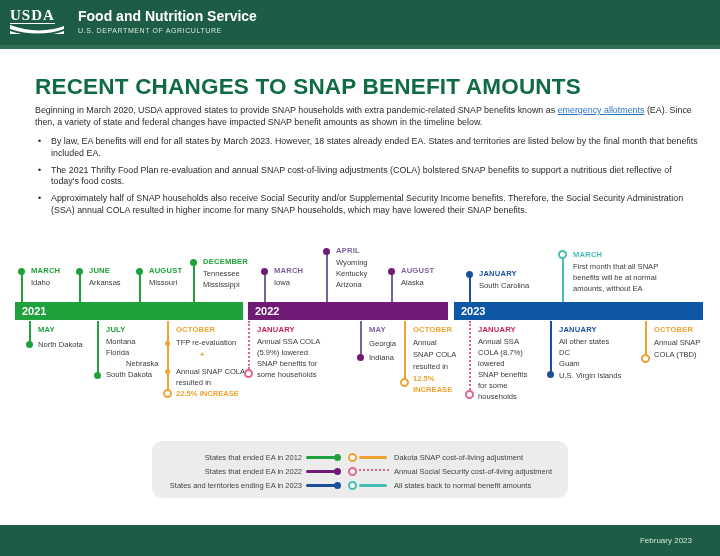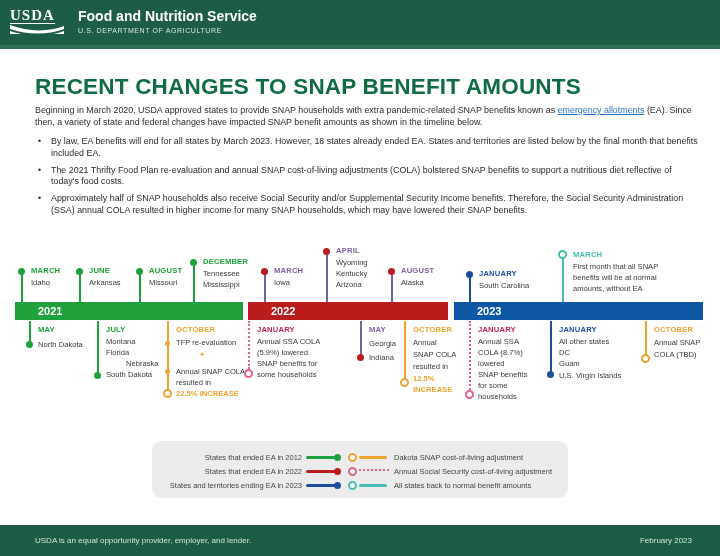--- a/index.html
+++ b/index.html
@@ -14,32 +14,32 @@
   .hdr-sub{color:#D9E8E0;font-size:7px;letter-spacing:0.6px;margin-top:3px;}
   .ftr-txt{color:#D3E4DA;font-size:8px;}
   
   .big-title{position:absolute;left:35px;top:74px;font-size:22.5px;font-weight:bold;color:#0F6B42;letter-spacing:0.2px;}
   .intro{position:absolute;left:35px;top:105px;width:662px;font-size:8.9px;line-height:11.5px;color:#2B2B2B;}
   .intro a{color:#2E75C4;text-decoration:underline;cursor:pointer;}
   .bullets{position:absolute;left:38px;top:136px;width:662px;font-size:8.9px;line-height:11.5px;color:#2B2B2B;}
   .bullet{display:flex;margin-bottom:5.5px;}
   .bullet .bd{width:13px;flex:none;}
   
-  .bar{position:absolute;top:302px;height:18px;color:#fff;font-weight:bold;font-size:11px;line-height:18px;padding-left:23px;box-sizing:border-box;}
+  .bar{position:absolute;top:302px;height:18px;color:#fff;font-weight:bold;font-size:11px;line-height:18px;padding-left:7px;box-sizing:border-box;}
   .stem{position:absolute;width:0;border-left:2px solid;}
   .stem.dotted{border-left-style:dotted;}
   .dot7{position:absolute;width:7px;height:7px;border-radius:50%;}
   .dot5{position:absolute;width:5px;height:5px;border-radius:50%;}
   .oc{position:absolute;width:5px;height:5px;border:2px solid;border-radius:50%;background:#fff;}
   .mon{position:absolute;font-size:7.6px;font-weight:bold;letter-spacing:0.2px;white-space:nowrap;}
   .ln{position:absolute;font-size:7.6px;color:#3A3A3A;white-space:nowrap;}
   .hl-orange{color:#F0A330;font-weight:bold;}
   
   .tx-green{color:#1FA13C}.bg-green{background:#1FA13C}.bd-green{border-color:#1FA13C}
-  .tx-purple{color:#7B5FA5}.bg-purple{background:#b91c1c}.bd-purple{border-color:#7B5FA5}
+  .tx-purple{color:#7B5FA5}.bg-purple{background:#701a75}.bd-purple{border-color:#7B5FA5}
   .tx-navy{color:#1B4F9E}.bg-navy{background:#1B4F9E}.bd-navy{border-color:#1B4F9E}
   .tx-orange{color:#F0A330}.bg-orange{background:#F0A330}.bd-orange{border-color:#F0A330}
   .tx-crimson{color:#C2245A}.bd-pink{border-color:#DE6492}
   .tx-teal{color:#45BFB3}.bg-teal{background:#45BFB3}.bd-teal{border-color:#45BFB3}
   .bg-barblue{background:#0D57A5}
   
   .legend{position:absolute;left:152px;top:441px;width:416px;height:57px;background:#ECECEC;border-radius:10px;}
   .lg-label{position:absolute;font-size:7.5px;color:#444;white-space:nowrap;}
   .lg-line{position:absolute;height:2.5px;border-radius:2px;}
   .lg-dotline{position:absolute;width:30px;border-top:2px dotted #DE6492;}
@@ -225,17 +225,16 @@
   <div class="lg-label" style="left:394px;top:467px;">Annual Social Security cost-of-living adjustment</div>
 
   <div class="lg-label" style="left:160px;top:481px;width:142px;text-align:right;">States and territories ending EA in 2023</div>
   <div class="lg-line bg-navy" style="left:306px;top:484px;width:30px;"></div>
   <span class="dot7 bg-navy" style="left:334px;top:481.5px;"></span>
   <span class="oc bd-teal" style="left:348px;top:480.5px;"></span>
   <div class="lg-line bg-teal" style="left:359px;top:484px;width:28px;"></div>
   <div class="lg-label" style="left:394px;top:481px;">All states back to normal benefit amounts</div>
 
   <div class="ftr">
-    <div class="ftr-txt abs" style="left:35px;top:11px;">USDA is an equal opportunity provider, employer, and lender.</div>
     <div class="ftr-txt abs" style="right:28px;top:11px;">February 2023</div>
   </div>
 
 </div>
 
 </body></html>

